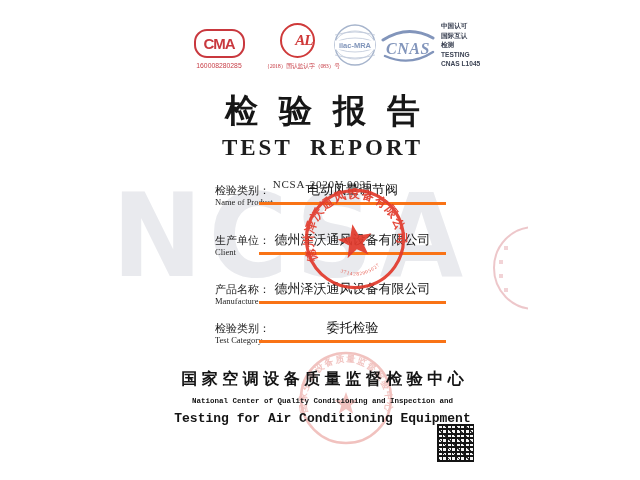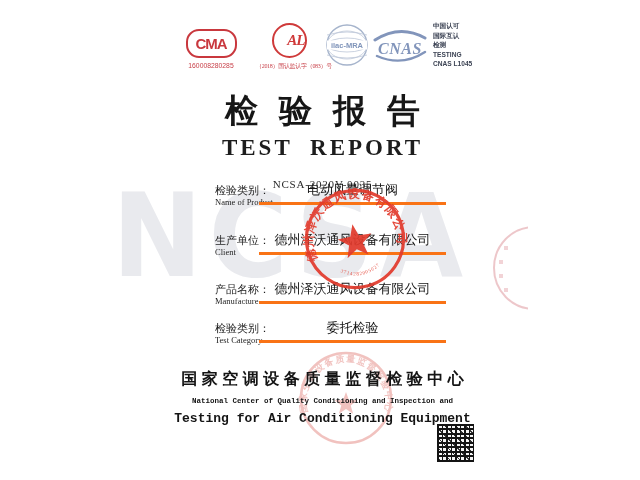--- a/index.html
+++ b/index.html
@@ -14,21 +14,21 @@
   .watermark{
     position:absolute;left:112px;top:182px;z-index:0;
     font-family:"DejaVu Sans","Liberation Sans",sans-serif;
     font-weight:bold;font-size:108px;line-height:1;
     letter-spacing:6px;color:#e9eaee;
     transform:scaleY(1.08);
     user-select:none;
   }
 
   
-  .logos{position:absolute;top:0;left:0;width:574px;height:80px;z-index:2;}
+  .logos{position:absolute;top:0;left:8px;width:574px;height:80px;z-index:2;}
   .cert{position:absolute;text-align:center;}
   .cma{left:183px;top:29px;width:56px;}
   .cma-box{
     width:47px;height:25px;margin:0 auto;border:2.5px solid #c9383e;border-radius:13px;
     display:flex;align-items:center;justify-content:center;
   }
   .cma-text{
     font-family:"Liberation Sans",sans-serif;font-weight:bold;
     font-size:15px;letter-spacing:-1px;color:#c9383e;
   }

